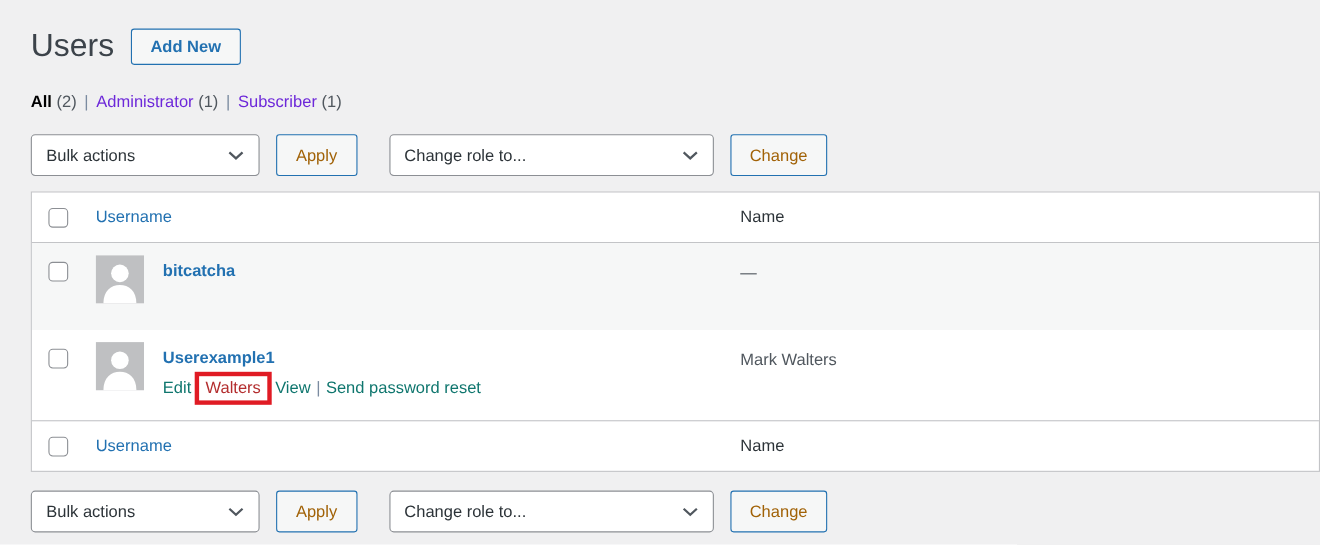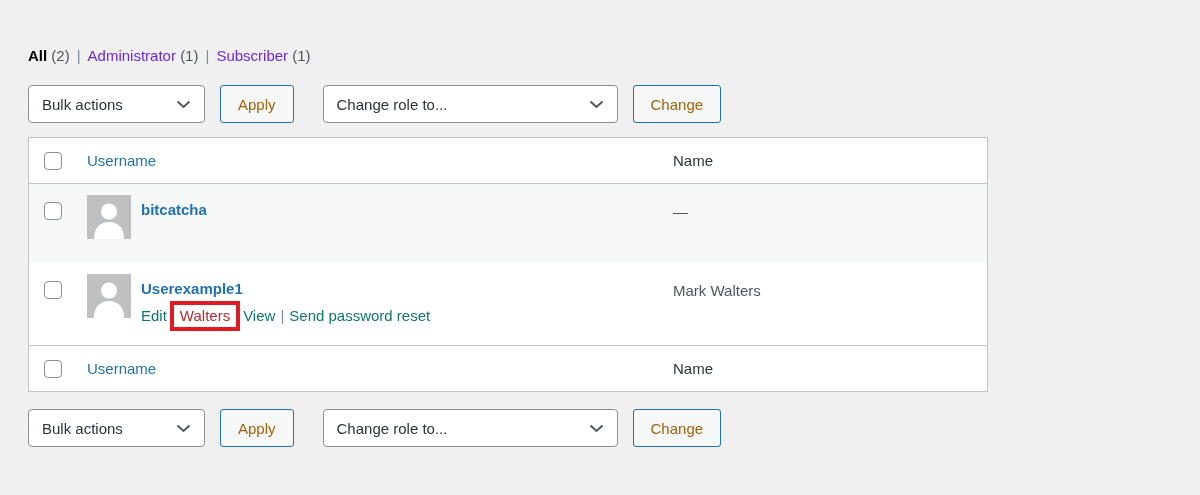--- a/index.html
+++ b/index.html
@@ -32,69 +32,73 @@
 
   
   .tablenav { display: flex; align-items: center; }
   .tablenav-top { margin-top: 19px; }
   .tablenav-bottom { margin-top: 17px; }
   .wp-select {
     height: 38px; background: #fff; border: 1px solid #8c8f94; border-radius: 4px;
     display: flex; align-items: center; justify-content: space-between;
     padding: 0 13px; font-size: 15px; color: #2c3338; cursor: pointer;
   }
-  .select-bulk { width: 177px; }
+  .select-bulk { width: 208px; }
   .select-role { width: 295px; margin-left: 29px; }
   .chev { display: inline-flex; margin-left: 8px; }
   .wp-btn {
     height: 38px; padding: 0 17px; margin-left: 15px;
     background: #f6f7f7; border: 1px solid #2271b1; border-radius: 3px;
     color: #a16207; font-size: 15px; cursor: pointer; font-family: inherit;
   }
 
   
   .list-table {
-    margin-top: 14px; width: 960px;
+    margin-top: 14px; width: 1172px;
     background: #fff; border: 1px solid #c3c4c7; font-size: 15px;
   }
   .trow { display: flex; }
   .thead { height: 46px; align-items: center; border-bottom: 1px solid #c3c4c7; }
   .tfoot { height: 46px; align-items: center; border-top: 1px solid #c3c4c7; }
   .cell-cb { width: 58px; flex: none; padding-left: 15px; }
   .cell-user { width: 586px; flex: none; }
   .cell-name { flex: 1; }
   .col-link { color: #2271b1; text-decoration: none; }
   .col-plain { color: #2c3338; }
   .checkbox {
     display: inline-block; width: 18px; height: 18px;
     background: #fff; border: 1px solid #8c8f94; border-radius: 4px;
     cursor: pointer; vertical-align: middle;
   }
   .user-row .cell-cb { padding-top: 17px; }
   .row-alt { background: #f6f7f7; height: 79px; }
   .row-plain { background: #fff; height: 82px; }
   .user-flex { display: flex; padding-top: 11px; }
   .avatar { width: 44px; height: 44px; flex: none; display: block; }
-  .user-text { margin-left: 10px; padding-top: 6px; line-height: 18px; }
+  .user-text { margin-left: 17px; padding-top: 6px; line-height: 18px; }
   .username-link { color: #2271b1; font-weight: 700; text-decoration: none; font-size: 15px; }
   .row-actions { margin-top: 9px; white-space: nowrap; font-size: 15px; }
   .ra-link { color: #0f766e; text-decoration: none; }
   .ra-sep { color: #7b8ba0; margin: 0 5px; }
   .hl-box {
     display: inline-block; border: 4px solid #e01b24;
     padding: 2px 6px; margin: -7px 3px; vertical-align: baseline;
   }
   .delete-link { color: #b32d2e; text-decoration: none; }
   .row-alt .cell-name, .row-plain .cell-name { padding-top: 19px; color: #50575e; }
 </style>
 </head>
 <body>
 
 <div class="wrap">
 
+  <div class="title-row">
+    <h1 class="page-title">Users</h1>
+    <button class="add-new-btn">Add New</button>
+  </div>
 
   <div class="views">
     <a href="#"><span class="view-all-label">All</span>
       <span class="view-count">(2)</span></a><span class="view-sep">|</span><a href="#"><span class="view-link">Administrator</span>
       <span class="view-count">(1)</span></a><span class="view-sep">|</span><a href="#"><span class="view-link">Subscriber</span>
       <span class="view-count">(1)</span></a>
   </div>
 
   <div class="tablenav tablenav-top">
     <div class="wp-select select-bulk">

